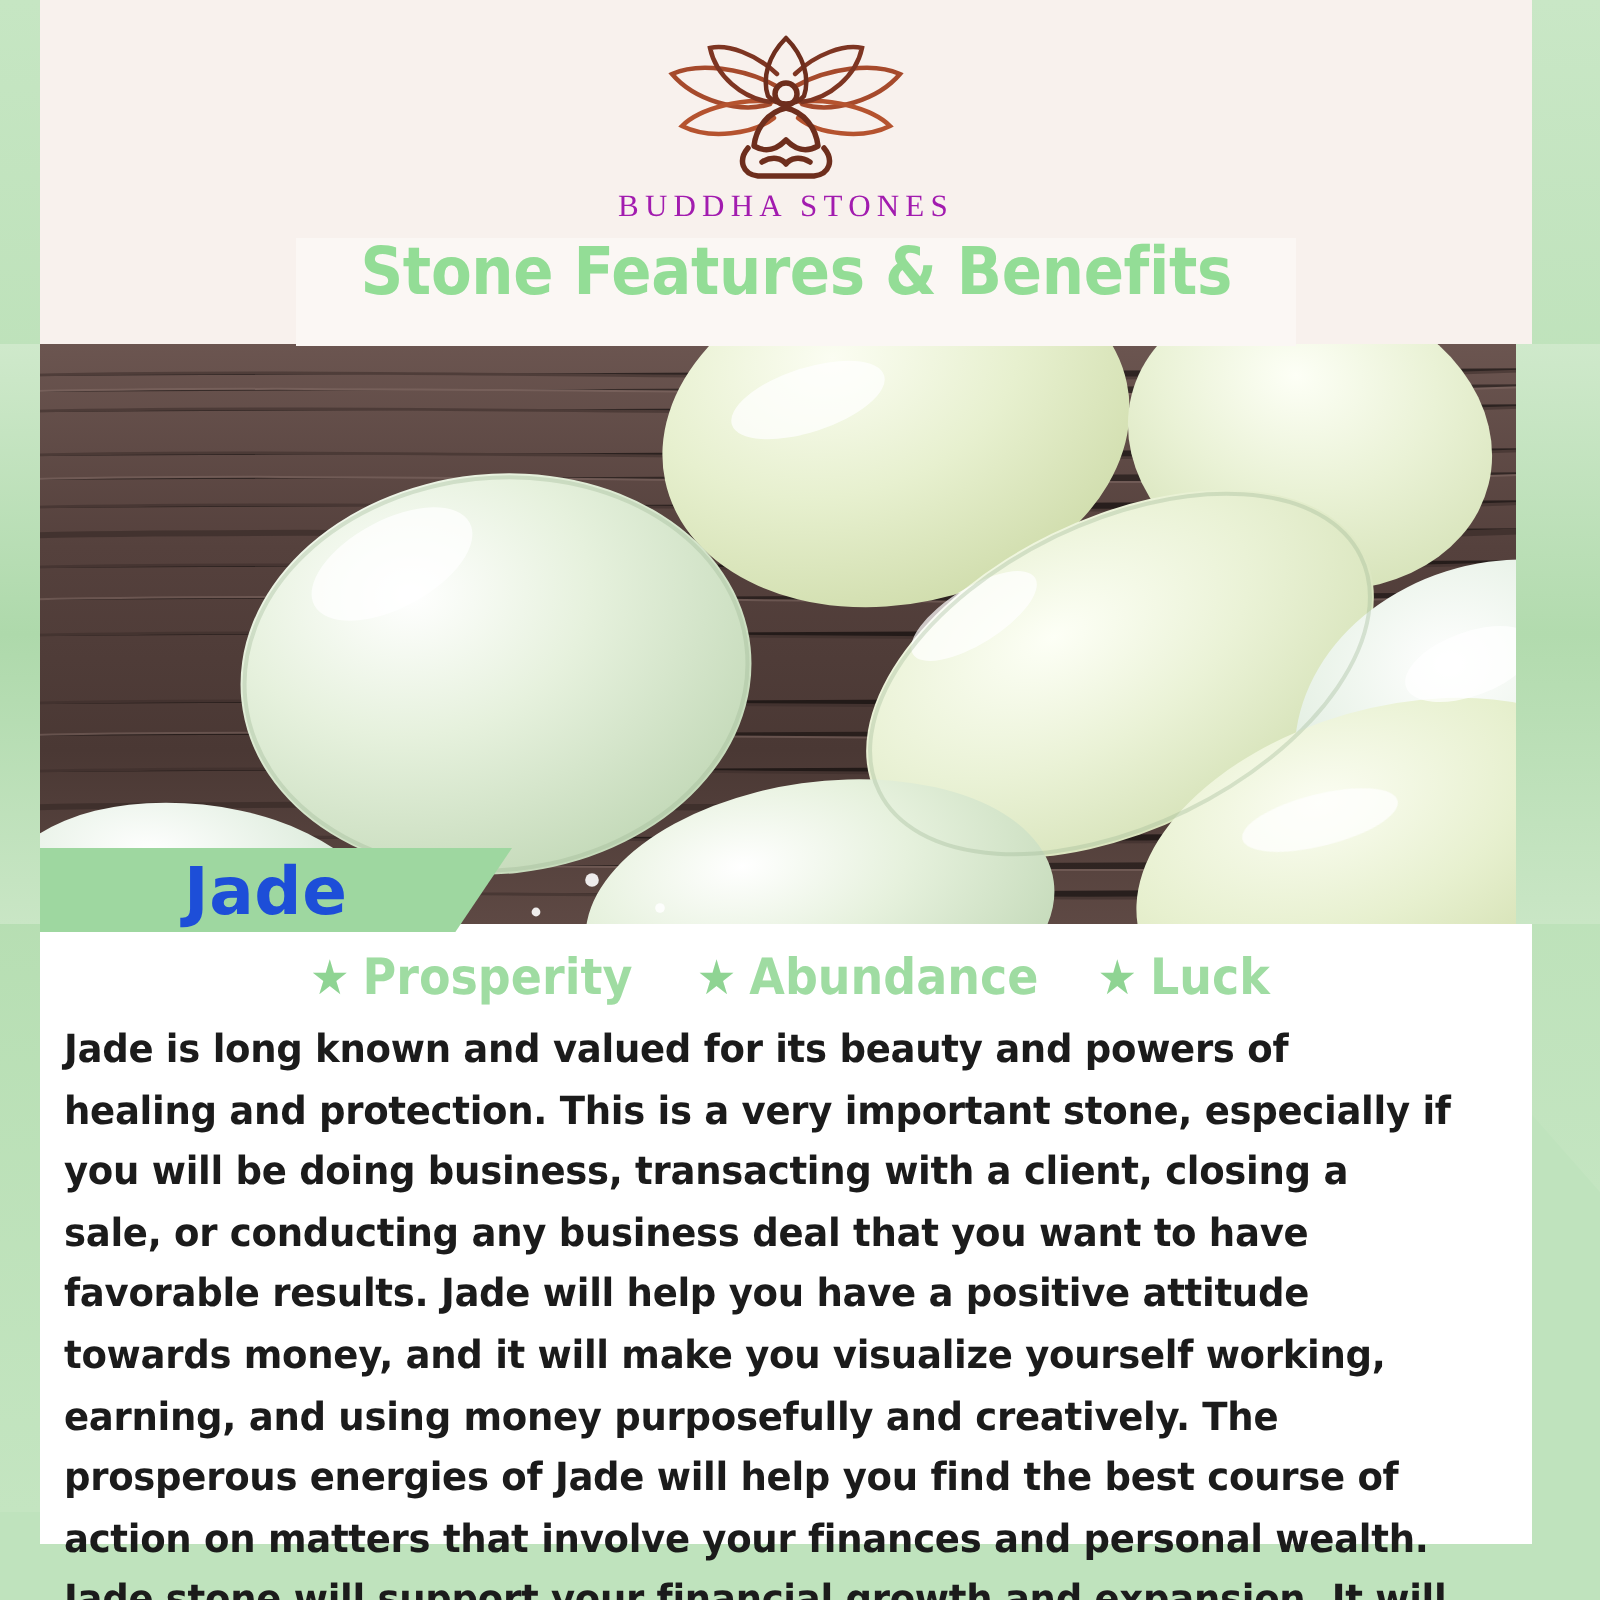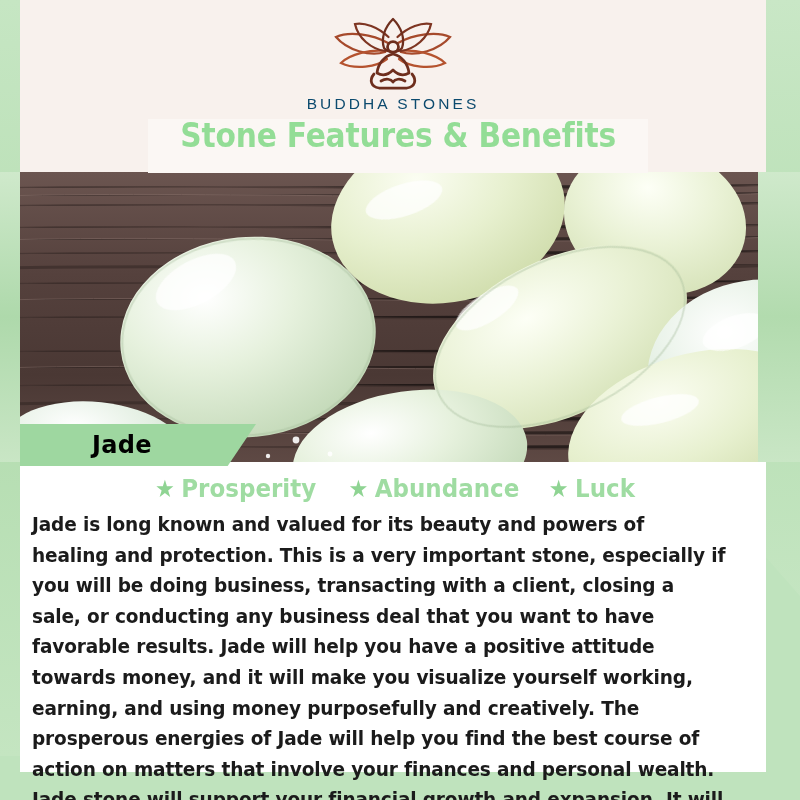--- a/index.html
+++ b/index.html
@@ -37,22 +37,22 @@
   .header{
     position:absolute;left:20px;top:0;width:746px;height:172px;
     background:#f8f1ed;
   }
   .logo-wrap{
     position:absolute;left:0;top:14px;width:746px;height:108px;
     display:flex;flex-direction:column;align-items:center;justify-content:flex-start;
   }
   .lotus{width:150px;height:78px;display:block;}
   .brand{
-    font-family:Liberation Sans, sans-serif;
-    font-size:15.5px;letter-spacing:3.1px;color:#0c4a6e;
+    font-family:Liberation Serif, serif;
+    font-size:15.5px;letter-spacing:3.1px;color:#a21caf;
     margin-top:3px;font-weight:400;white-space:nowrap;
   }
 
   
   .title-band{
     position:absolute;left:148px;top:119px;width:500px;height:54px;
     background:#fbf7f4;
     display:flex;justify-content:center;
     z-index:6;
   }
@@ -88,21 +88,21 @@
 
   
   .jade-label{
     position:absolute;left:20px;top:424px;width:236px;height:42px;
     background:#9ed7a0;
     clip-path:polygon(0 0,100% 0,88% 100%,0 100%);
     display:flex;align-items:center;
     z-index:7;
   }
   .jade-text{
-    color:#000000;font-weight:bold;font-size:24px;
+    color:#1d4ed8;font-weight:bold;font-size:33px;
     font-family:"DejaVu Sans", sans-serif;
     margin-left:72px;letter-spacing:0.3px;line-height:1;
   }
 
   
   .content{
     position:absolute;left:20px;top:462px;width:746px;height:310px;
     background:#faf3ef;
     z-index:5;
   }

